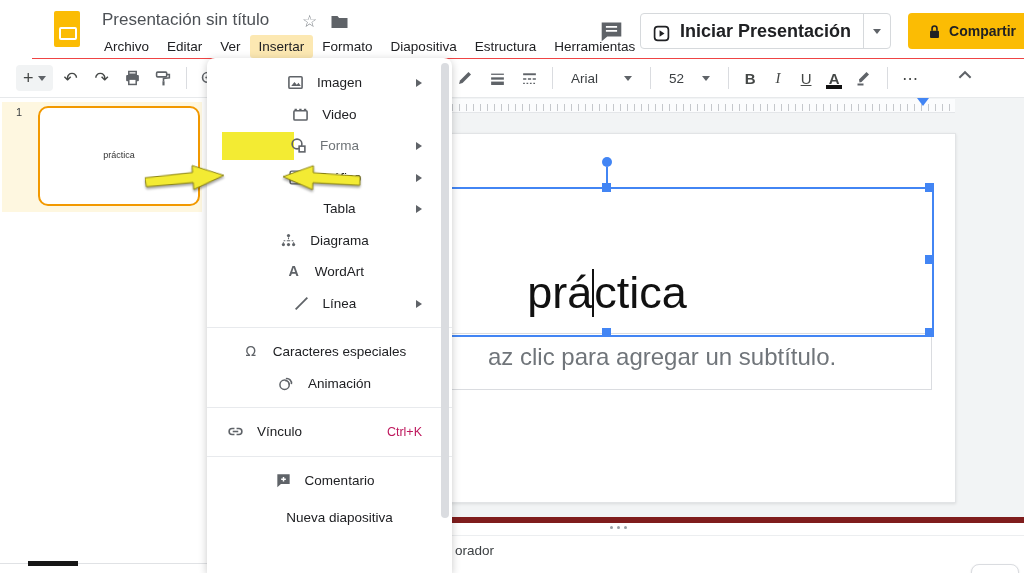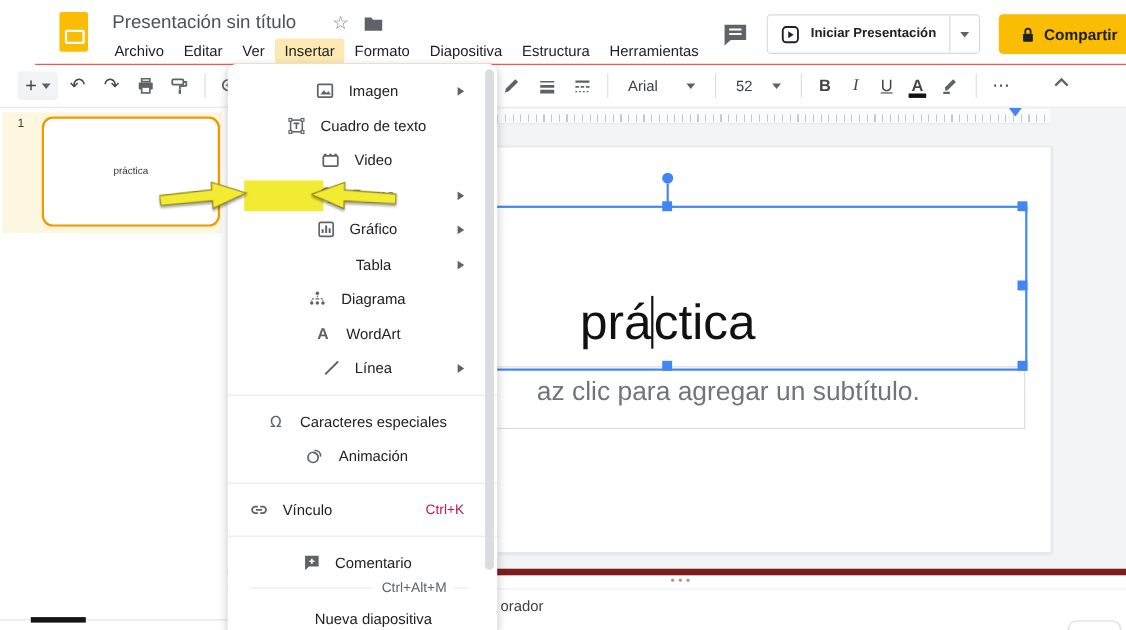--- a/index.html
+++ b/index.html
@@ -15,21 +15,21 @@
   .logo .inner{position:absolute;left:5px;top:16px;width:14px;height:9px;border:2.5px solid #fff;border-radius:2px;}
   .doc-title{position:absolute;left:70px;top:10px;font-size:17px;color:#4d5156;}
   .star{position:absolute;left:270px;top:11px;font-size:17px;color:#80868b;}
   .folder-ic{position:absolute;left:299px;top:15px;}
   .menubar{position:absolute;left:63px;top:35px;display:flex;}
   .menu-btn{font-size:13.5px;color:#202124;padding:4px 9px;border-radius:3px;cursor:default;}
   .menu-btn.active{background:var(--menu-highlight);}
   .head-actions{position:absolute;right:20px;top:13px;display:flex;align-items:center;gap:17px;}
   .btn-present{display:flex;align-items:center;height:34px;background:#fff;border:1px solid #d6d9dc;
                border-radius:4px;overflow:hidden;}
-  .btn-present .main{display:flex;align-items:flex-start;gap:10px;padding:0 12px;font-size:12px;
+  .btn-present .main{display:flex;align-items:flex-end;gap:10px;padding:0 12px;font-size:18px;
                font-weight:bold;color:#202124;}
   .btn-present .dd{display:flex;align-items:center;justify-content:center;width:26px;height:34px;
                border-left:1px solid #d6d9dc;}
   .caret-down{width:0;height:0;border:4px solid transparent;border-top:5px solid #5f6368;margin-top:4px;}
   .btn-share{display:flex;align-items:center;gap:8px;height:36px;padding:0 20px;background:var(--share-yellow);
              border-radius:4px;font-size:14px;font-weight:bold;color:#202124;}
   
   .toolbar{position:absolute;left:0;top:58px;width:1024px;height:39px;background:#fff;
            border-bottom:1px solid #e7e9eb;z-index:5;}
   .tb-left{position:absolute;left:16px;top:5px;height:30px;display:flex;align-items:center;gap:5px;}
@@ -306,33 +306,20 @@
               <rect x="1.8" y="2.6" width="12.4" height="10.8" rx="1" fill="none" stroke="#5f6368" stroke-width="1.5"></rect>
               <path d="M4 11.2l3-3.6 2.2 2.4 1.6-1.8 2.2 3z" fill="#5f6368"></path>
             </svg>
           </span>
           <span class="mi-label">Imagen</span>
           <span class="mi-sub"></span>
         </div>
         <div class="mi">
           <span class="mi-icon">
             <svg viewBox="0 0 16 16" width="17" height="17">
-              <rect x="3" y="3" width="10" height="10" fill="none" stroke="#5f6368" stroke-width="1.3"></rect>
-              <path d="M5.5 5.8h5M8 5.8v4.8" stroke="#5f6368" stroke-width="1.4" fill="none"></path>
-              <rect x="1.6" y="1.6" width="2.4" height="2.4" fill="#fff" stroke="#5f6368"></rect>
-              <rect x="12" y="1.6" width="2.4" height="2.4" fill="#fff" stroke="#5f6368"></rect>
-              <rect x="1.6" y="12" width="2.4" height="2.4" fill="#fff" stroke="#5f6368"></rect>
-              <rect x="12" y="12" width="2.4" height="2.4" fill="#fff" stroke="#5f6368"></rect>
-            </svg>
-          </span>
-          <span class="mi-label">Cuadro de texto</span>
-        </div>
-        <div class="mi">
-          <span class="mi-icon">
-            <svg viewBox="0 0 16 16" width="17" height="17">
               <rect x="1.8" y="4.4" width="12.4" height="8.8" rx="1" fill="none" stroke="#5f6368" stroke-width="1.5"></rect>
               <path d="M2.4 4.4V2.6h2.2v1.8h2.2V2.6H9v1.8h2.2V2.6h2.2v1.8z" fill="#5f6368"></path>
             </svg>
           </span>
           <span class="mi-label">Video</span>
         </div>
         <div class="mi hl">
           <span class="mi-icon">
             <svg viewBox="0 0 16 16" width="17" height="17">
               <circle cx="6.6" cy="6.6" r="4.6" fill="none" stroke="#5f6368" stroke-width="1.5"></circle>
@@ -421,25 +408,20 @@
         </div>
         <div class="mdiv"></div>
         <div class="mi">
           <span class="mi-icon">
             <svg viewBox="0 0 16 16" width="17" height="17">
               <path d="M2.2 2.2h11.6v9.2H5.6l-3.4 3z" fill="#5f6368"></path>
               <path d="M8 4.6v4.4M5.8 6.8h4.4" stroke="#fff" stroke-width="1.4" fill="none"></path>
             </svg>
           </span>
           <span class="mi-label">Comentario</span>
-        </div>
-        <div class="wrapline">
-          <span class="ln"></span>
-          <span class="sc">Ctrl+Alt+M</span>
-          <span class="ln2"></span>
         </div>
         <div class="mi last">
           <span class="mi-icon"></span>
           <span class="mi-label">Nueva diapositiva</span>
         </div>
       </div>
     <div class="imenu-scroll"></div>
   </div>
 
   <svg class="annot" style="left:145px;top:164px;transform:rotate(-4deg);" width="82" height="30" viewBox="0 0 82 30">

